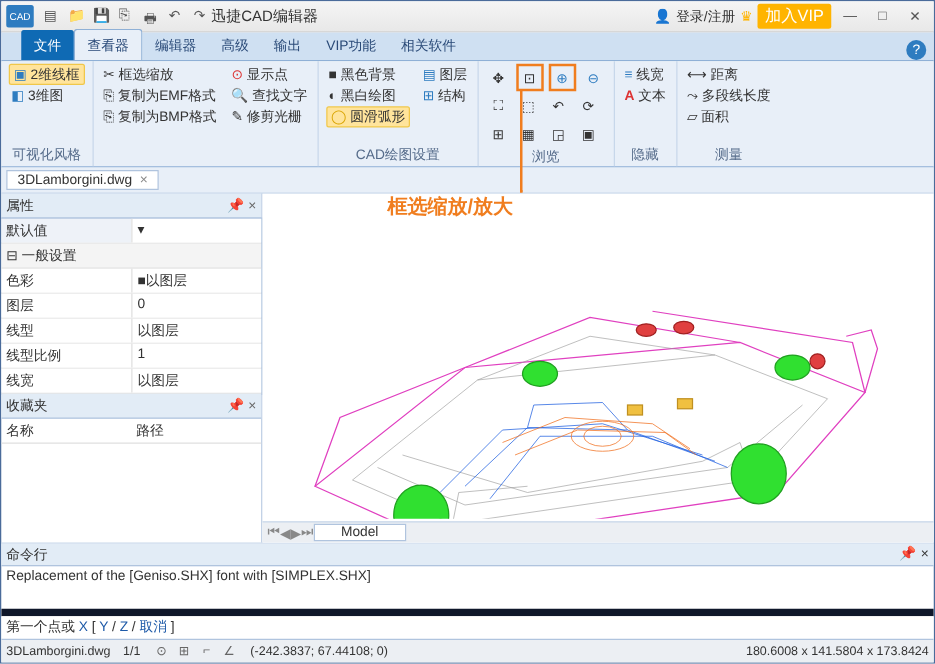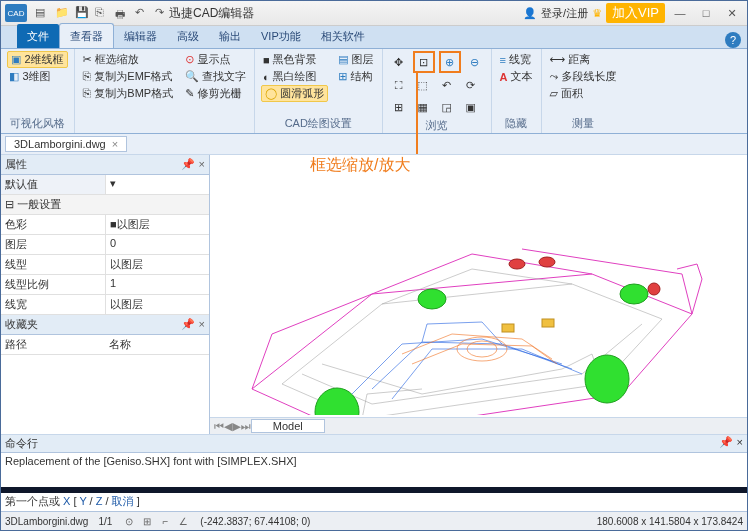--- a/index.html
+++ b/index.html
@@ -35,21 +35,21 @@
 .panelhdr .pin{color:#666}
 .proprow{display:flex;border-bottom:1px solid #e0e0e0;font-size:11px}
 .proprow .k{width:96px;padding:2px 4px;background:#fff}
 .proprow .v{flex:1;padding:2px 4px;background:#fff;border-left:1px solid #e0e0e0}
 .proprow.sel .k{background:#eef2f8}
 .propsec{background:#f4f4f4;padding:2px 4px;font-size:11px;border-bottom:1px solid #e0e0e0}
 .propbox{border:1px solid #b0c4de;margin:-1px}
 .favhdr{display:flex;border-bottom:1px solid #e0e0e0;font-size:11px}
 .favhdr div{flex:1;padding:2px 4px}
 .viewport{flex:1;display:flex;flex-direction:column;position:relative;background:#fff}
-.annot{position:absolute;top:0;left:100px;color:#f07d1e;font-size:16px;font-weight:normal;z-index:5}
+.annot{position:absolute;top:0;left:100px;color:#f07d1e;font-size:16px;font-weight:bold;z-index:5}
 .annot-line{position:absolute;border-left:2px solid #f07d1e;border-bottom:2px solid #f07d1e;z-index:4}
 .canvas{flex:1;position:relative;overflow:hidden;margin:2px;border-top:17px solid #fff}
 .vpbtns{position:absolute;top:2px;right:4px;display:flex;gap:2px;color:#888;font-size:10px}
 .car{position:absolute;left:10px;top:20px;width:500px;height:260px}
 .bottombar{height:16px;background:#eceff3;border-top:1px solid #c7d7ea;display:flex;align-items:center;padding:0 4px;font-size:11px}
 .bottombar .mtab{background:#fff;border:1px solid #b0c4de;padding:0 21px}
 .cmdhdr{background:#e2ecf6;border-bottom:1px solid #b0c4de;padding:1px 4px;font-size:11px;display:flex;justify-content:space-between}
 .cmd{height:30px;padding:2px 4px;font-size:11px;color:#333;border-bottom:6px solid #0f172a}
 .prompt{height:16px;padding:1px 4px;font-size:11px;background:#fff;border-bottom:1px solid #b0c4de}
 .prompt .ax{color:#1e5aa8}
@@ -265,22 +265,22 @@
         <div class="proprow">
             <div class="k">线宽</div>
             <div class="v">以图层</div>
           </div>
       </div>
       <div class="panelhdr">
         <span>收藏夹</span>
         <span class="pin">📌 ×</span>
       </div>
       <div class="favhdr">
+        <div>名称</div>
         <div>路径</div>
-        <div>名称</div>
       </div>
       <div style="flex:1"></div>
     </div>
 
     <div class="viewport">
       <div class="annot">框选缩放/放大</div>
       <div class="annot-line" style="left:206px;top:-83px;width:0;height:80px"></div>
       <div class="vpbtns">
         <span>—</span>
         <span>▢</span>

